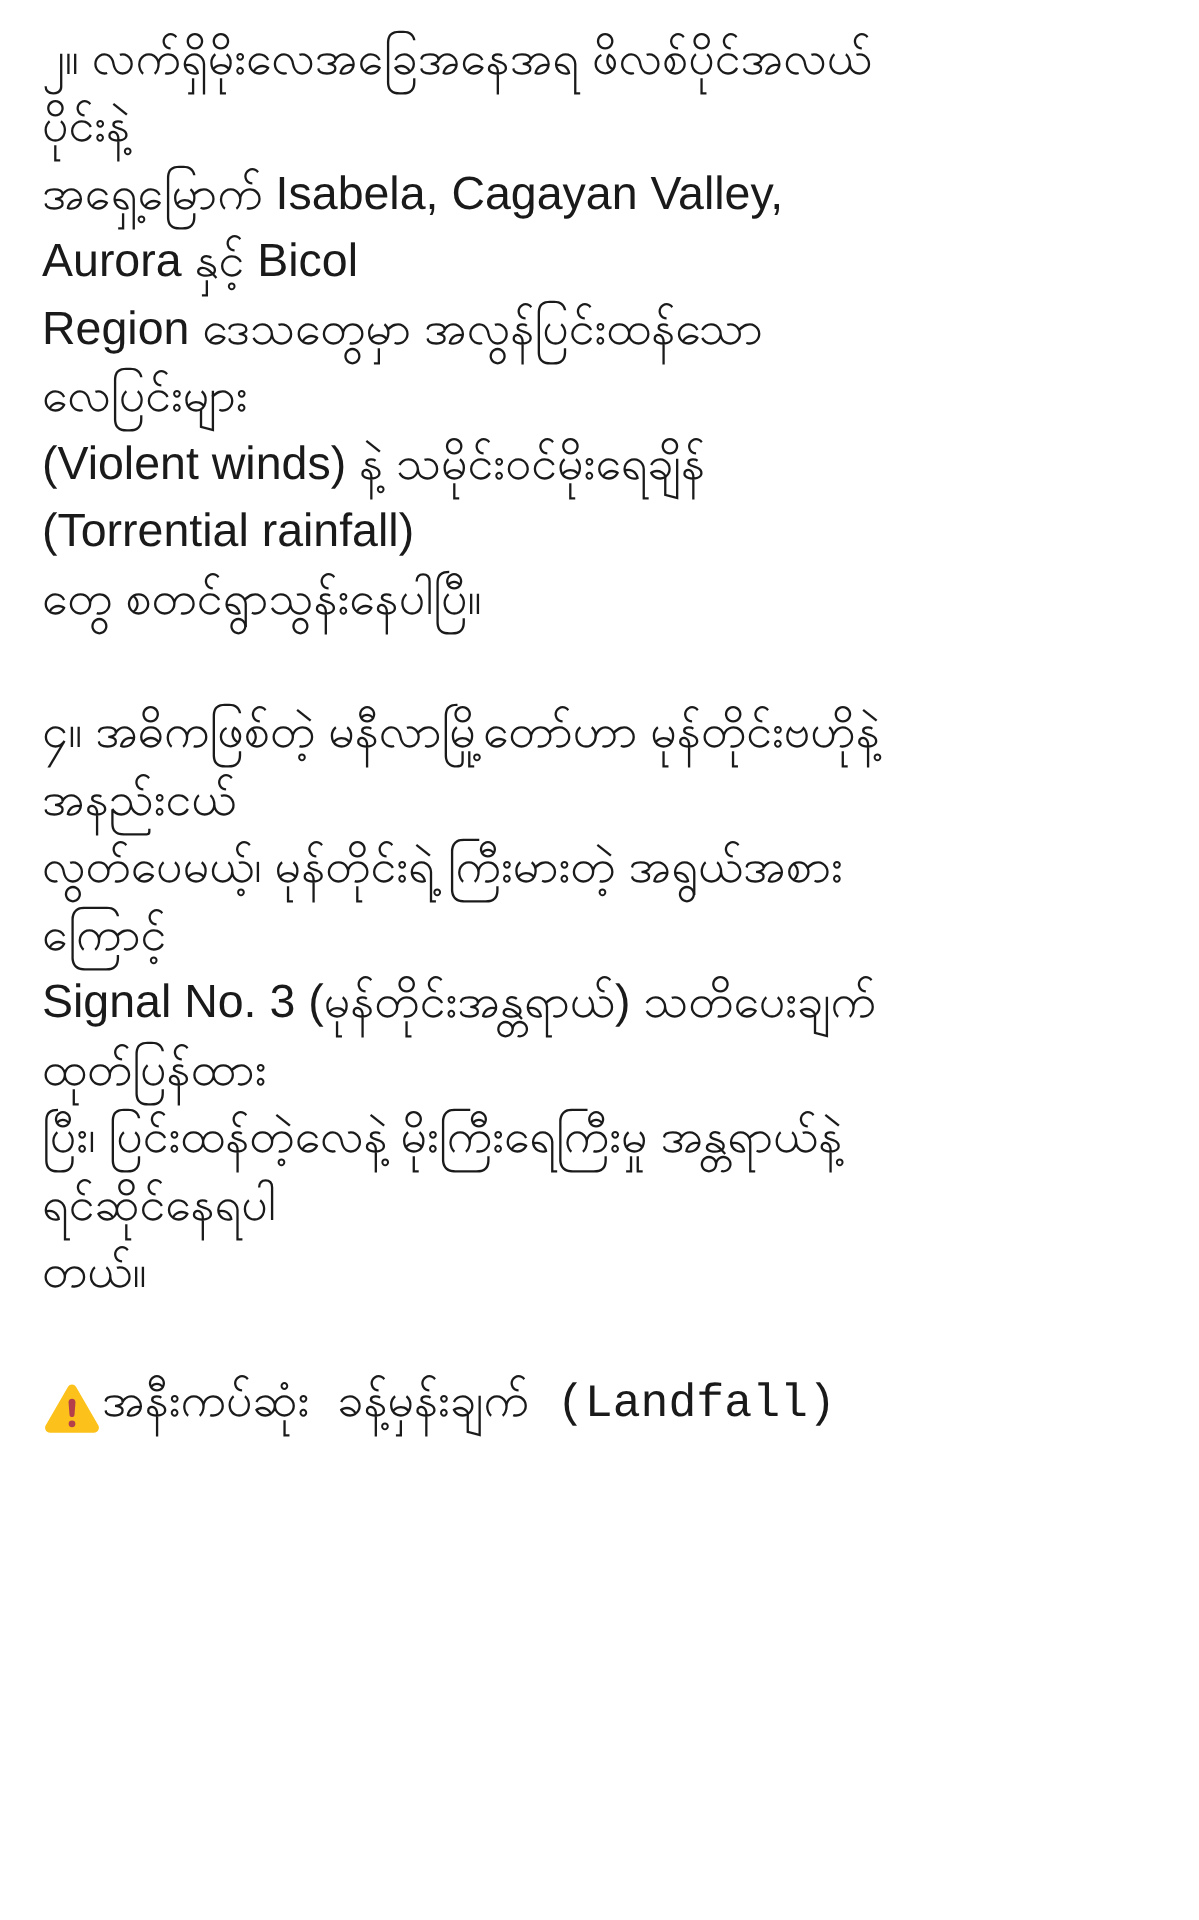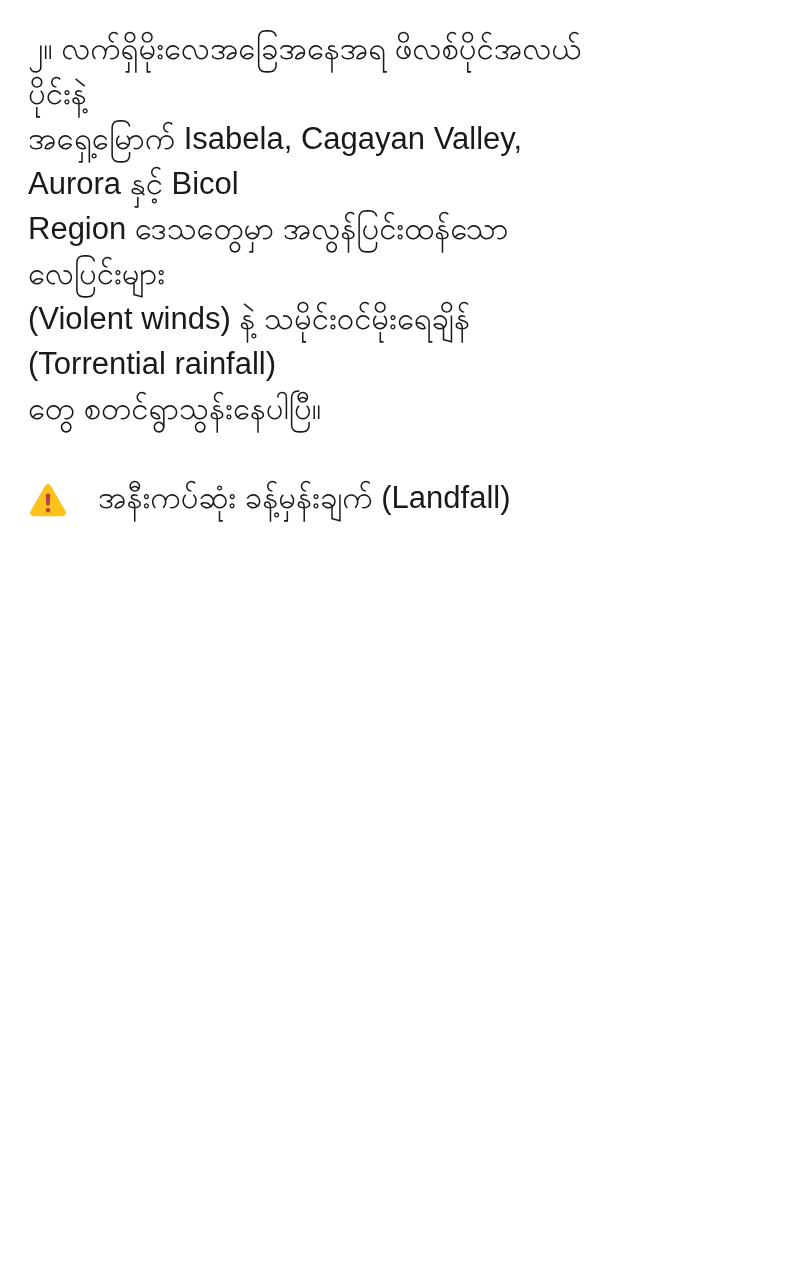--- a/index.html
+++ b/index.html
@@ -9,36 +9,37 @@
   }
   body {
     width: 799px;
     height: 1280px;
     overflow: hidden;
     font-family: "Liberation Sans", sans-serif;
   }
   .doc {
     box-sizing: border-box;
     width: 636px;
-    padding: 26px 26px 0 28px;
+    padding: 16px 26px 0 28px;
     color: #1a1a1a;
     font-size: 31px;
     line-height: 45px;
     letter-spacing: 0px;
   }
   .para {
     margin: 0 0 44px 0;
     white-space: pre-line; 
     word-break: break-word;
   }
   .heading-row {
     display: flex;
     align-items: center;
-    gap: 30px;
+    gap: 0;
     margin: 0 0 44px 0;
+    font-family: Liberation Mono, monospace;
   }
   .heading-row .warn {
     width: 40px;
     height: 40px;
     flex: 0 0 auto;
     margin-top: 4px;
   }
   .heading-text {
     white-space: pre-line;
   }
@@ -48,20 +49,25 @@
 
 <div class="doc">
 
   <p class="para">၂။ လက်ရှိမိုးလေအခြေအနေအရ ဖိလစ်ပိုင်အလယ်ပိုင်းနဲ့
 အရှေ့မြောက် Isabela, Cagayan Valley, Aurora နှင့် Bicol
 Region ဒေသတွေမှာ အလွန်ပြင်းထန်သော လေပြင်းများ
 (Violent winds) နဲ့ သမိုင်းဝင်မိုးရေချိန် (Torrential rainfall)
 တွေ စတင်ရွာသွန်းနေပါပြီ။</p>
 
 
+  <p class="para">၄။ အဓိကဖြစ်တဲ့ မနီလာမြို့တော်ဟာ မုန်တိုင်းဗဟိုနဲ့ အနည်းငယ်
+လွတ်ပေမယ့်၊ မုန်တိုင်းရဲ့ ကြီးမားတဲ့ အရွယ်အစားကြောင့်
+Signal No. 3 (မုန်တိုင်းအန္တရာယ်) သတိပေးချက် ထုတ်ပြန်ထား
+ပြီး၊ ပြင်းထန်တဲ့လေနဲ့ မိုးကြီးရေကြီးမှု အန္တရာယ်နဲ့ ရင်ဆိုင်နေရပါ
+တယ်။</p>
 
   <div class="heading-row">
     <svg class="warn" viewBox="0 0 24 24" xmlns="http://www.w3.org/2000/svg" aria-hidden="true">
       <path d="M10.35 3.4 L1.5 18.7 c-0.77 1.33 0.19 3 1.73 3 h17.54 c1.54 0 2.5-1.67 1.73-3 L13.65 3.4 c-0.77-1.33-2.53-1.33-3.3 0 Z" fill="#FCC21B"></path>
       <path d="M12 8.1 c0.9 0 1.45 0.62 1.38 1.45 l-0.38 4.9 c-0.04 0.58-0.45 0.98-1 0.98 s-0.96-0.4-1-0.98 l-0.38-4.9 C10.55 8.72 11.1 8.1 12 8.1 Z" fill="#B3404A"></path>
       <circle cx="12" cy="18.1" r="1.35" fill="#B3404A"></circle>
     </svg>
     <span class="heading-text">အနီးကပ်ဆုံး ခန့်မှန်းချက် (Landfall)</span>
   </div>
 

